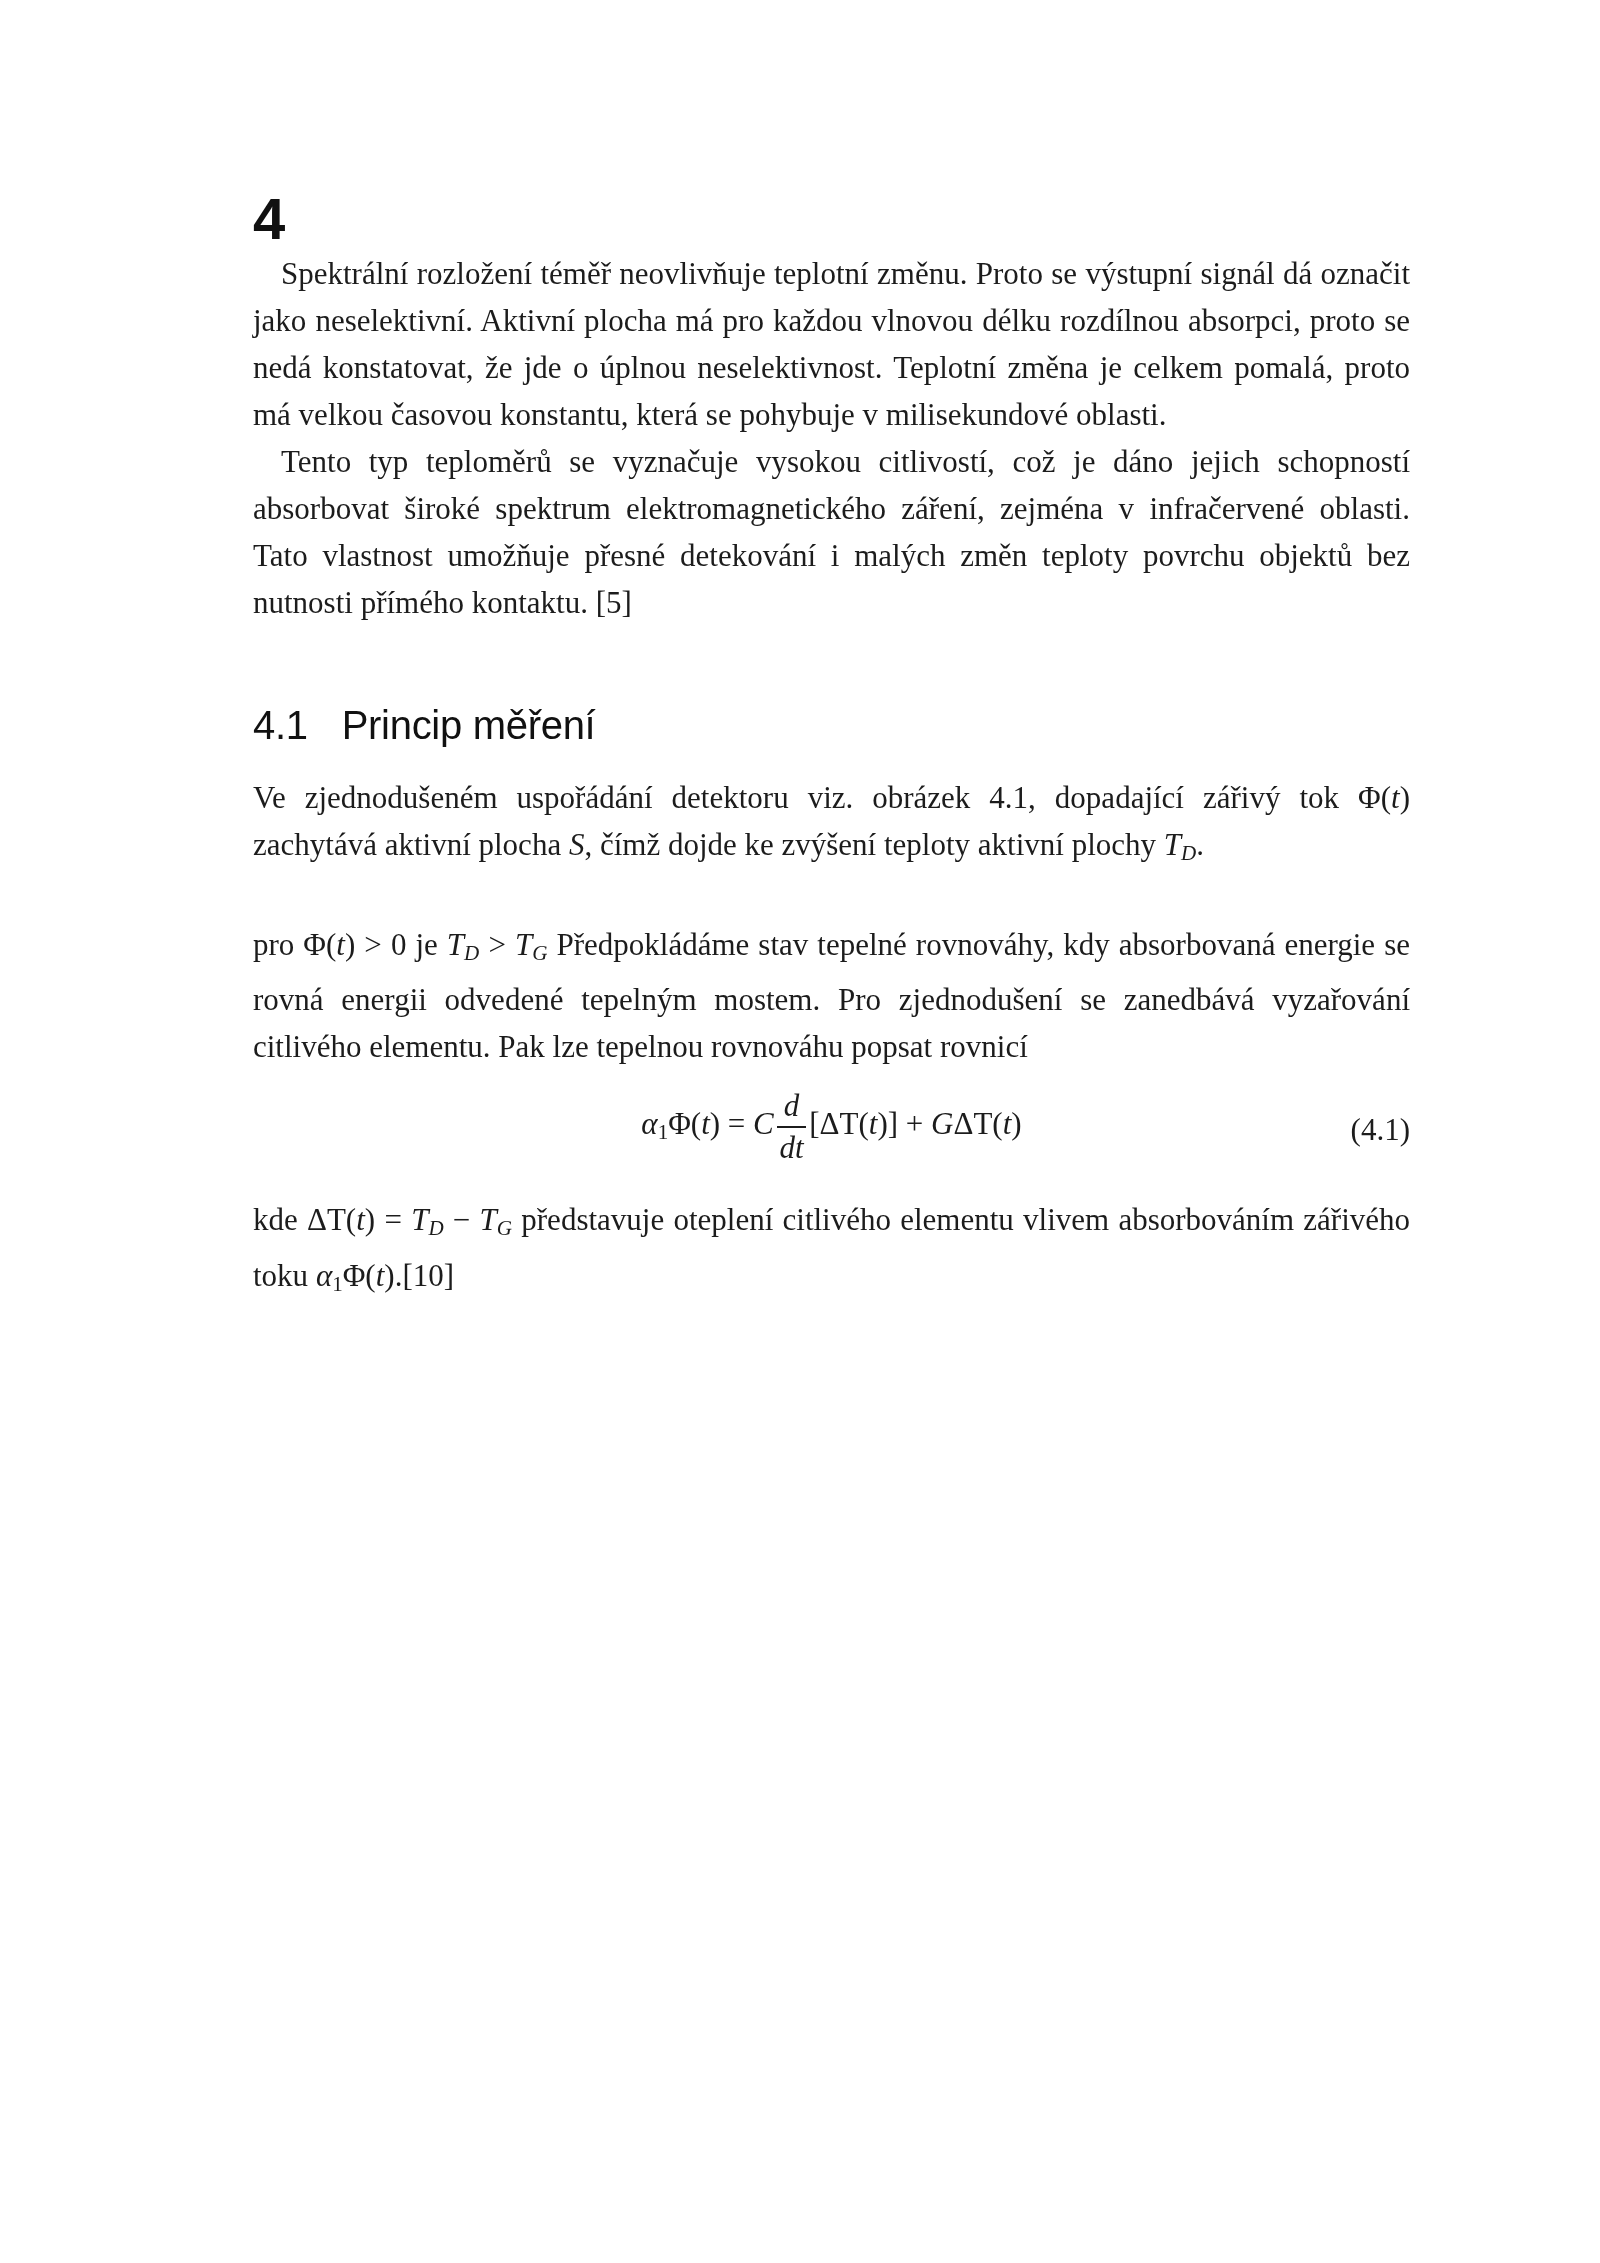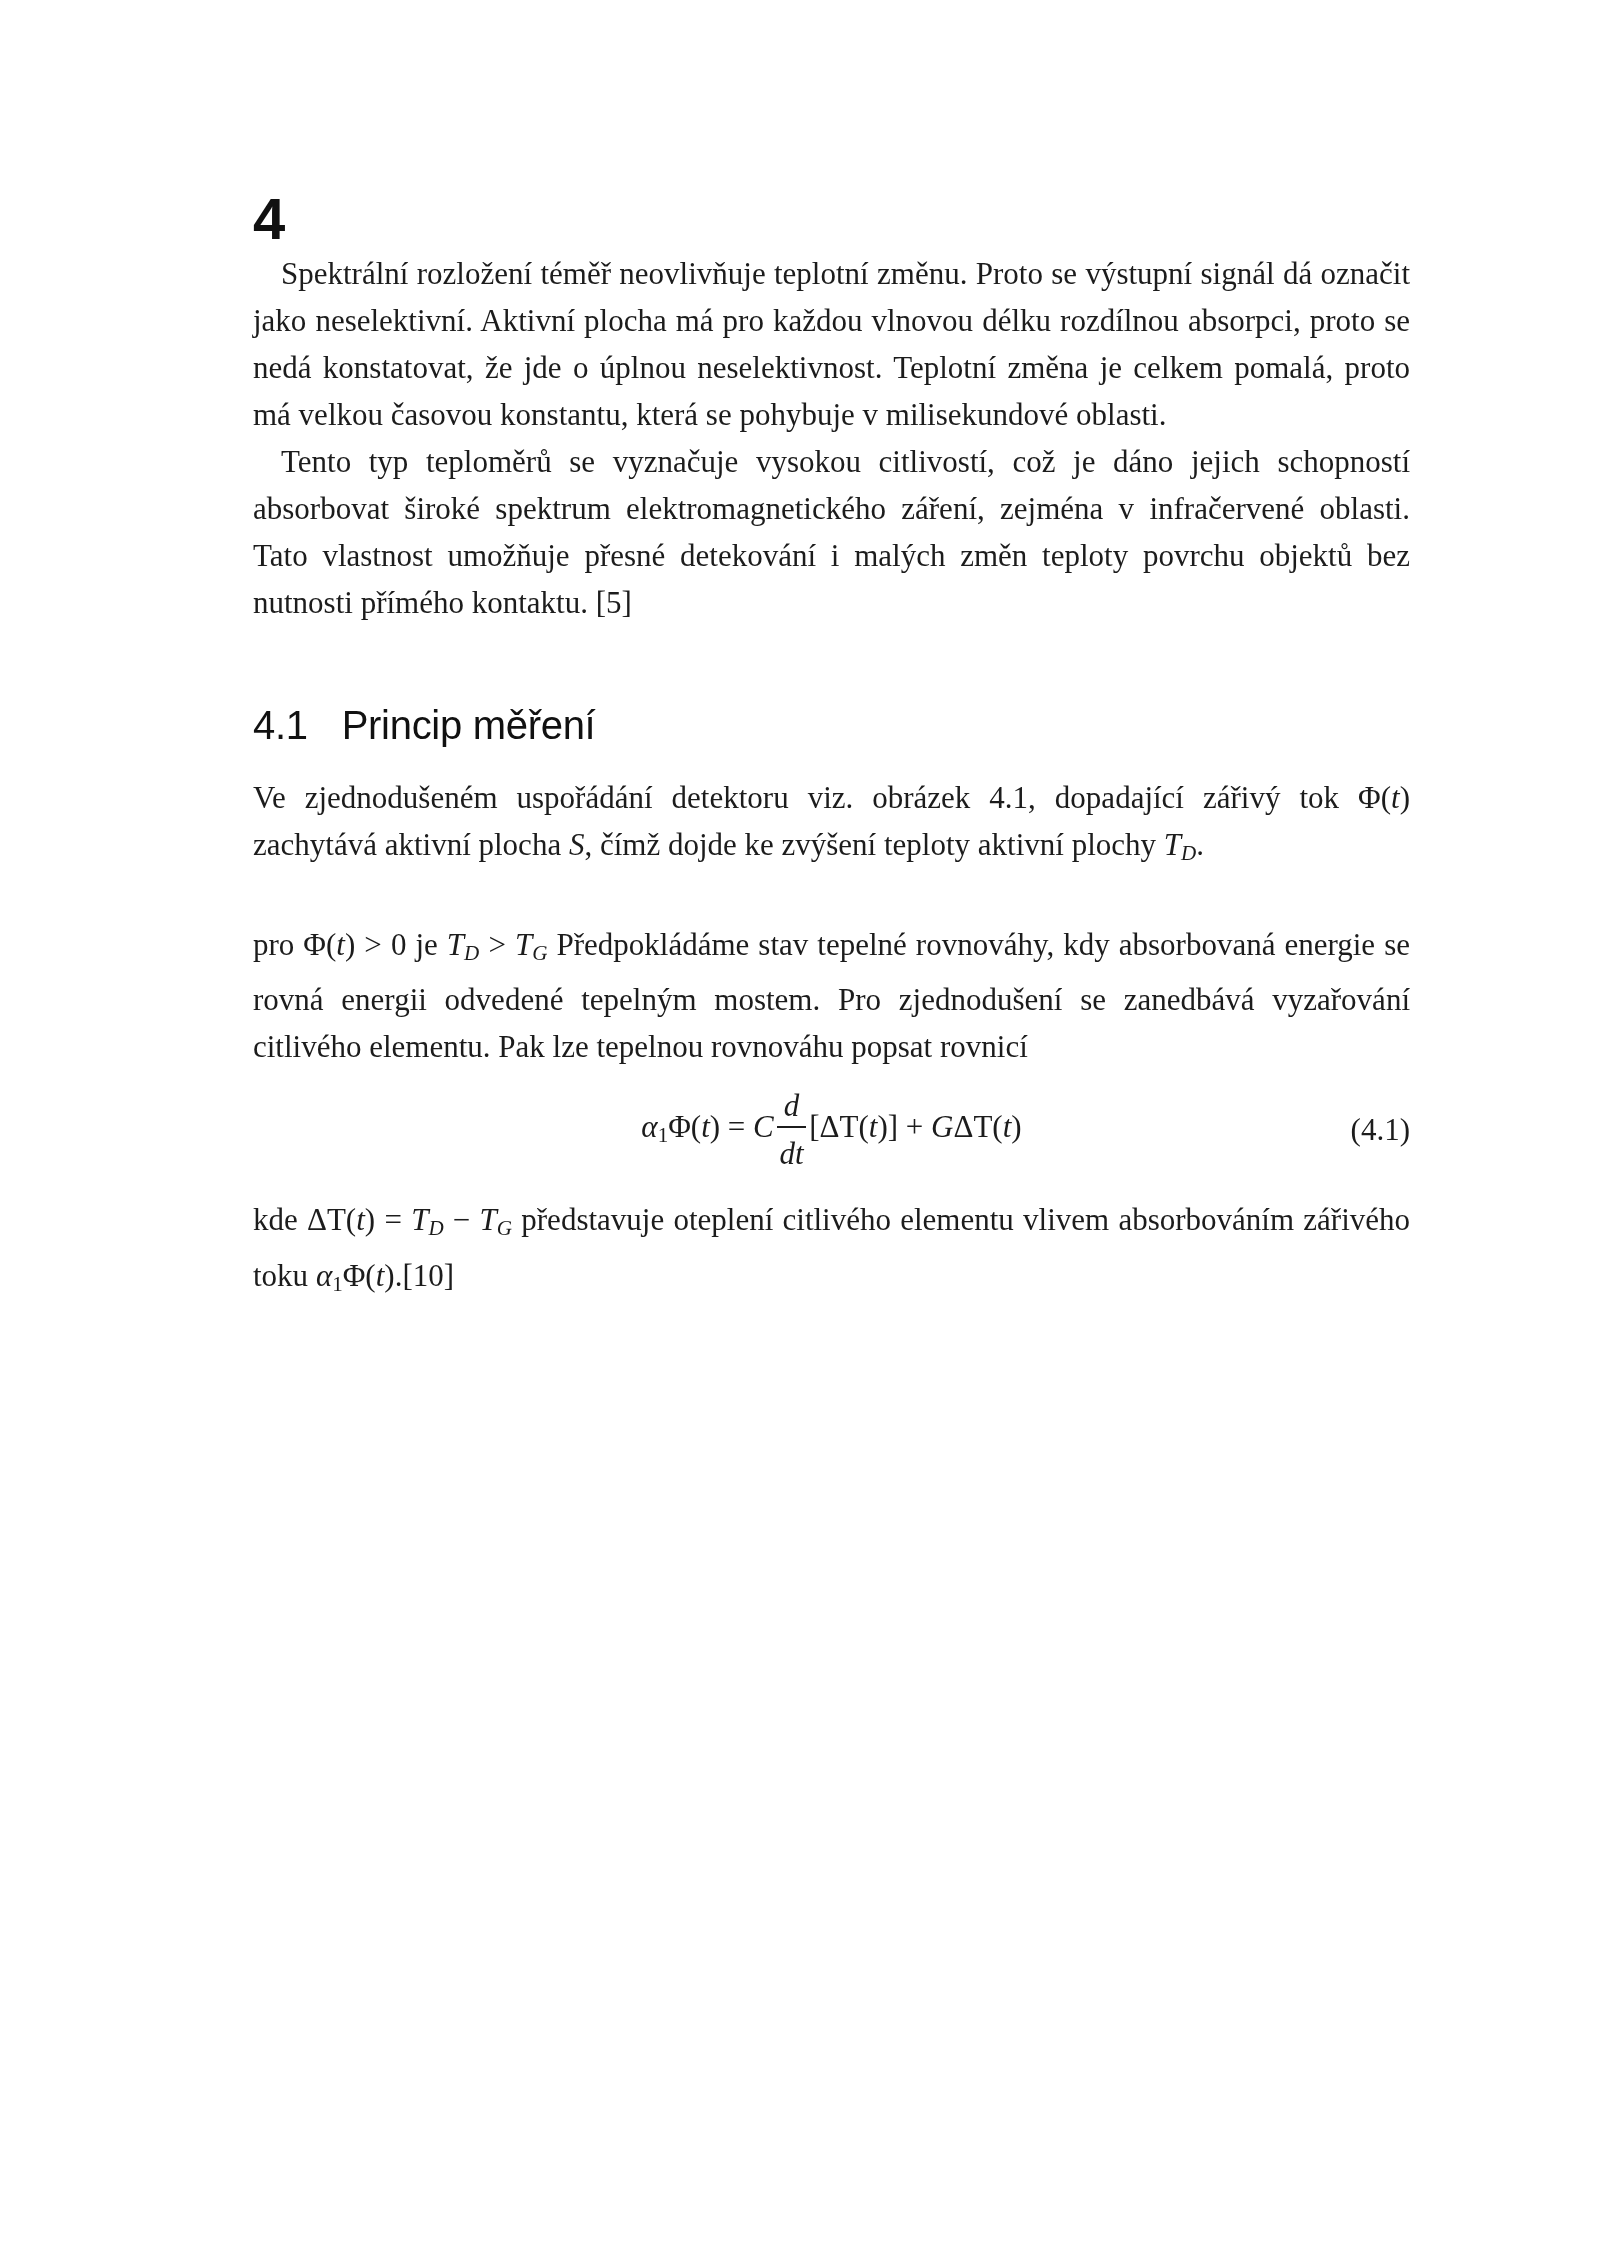--- a/index.html
+++ b/index.html
@@ -77,21 +77,21 @@
     vertical-align: middle;
     text-align: center;
     margin: 0 3px;
     line-height: 38px;
   }
   .frac .num {
     border-bottom: 2px solid #1c1c1c;
     padding: 0 7px 1px 7px;
     font-style: italic;
   }
-  .frac .den { font-style: italic; padding-top: 7px; }
+  .frac .den { font-style: italic; padding-top: 1px; }
   .eq-tag {
     position: absolute;
     right: 0;
     top: 50%;
     transform: translateY(-50%);
   }
   .folio {
     position: absolute;
     left: 253px;
     top: 2100px;

